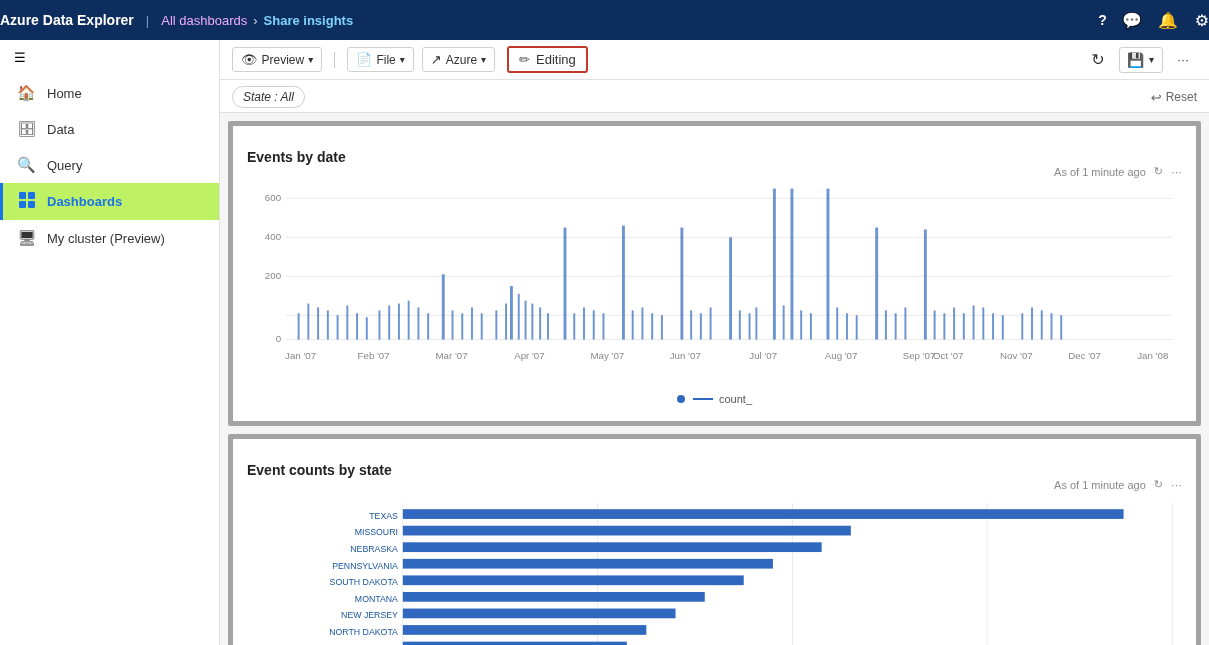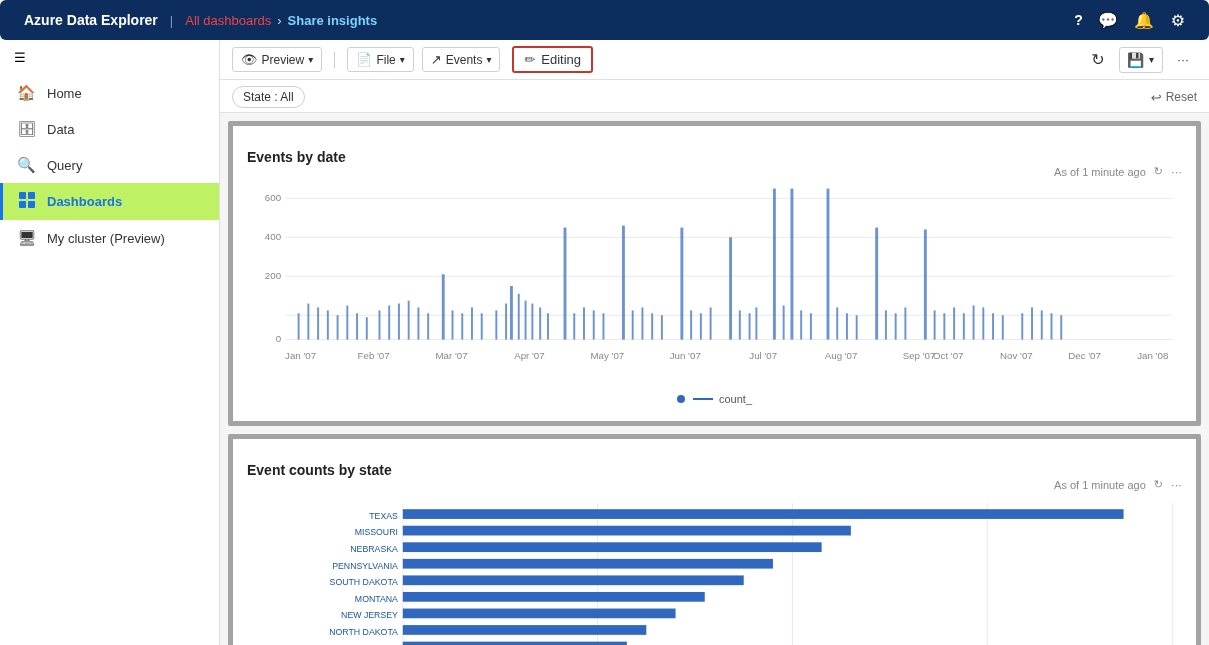--- a/index.html
+++ b/index.html
@@ -5,24 +5,23 @@
     * { box-sizing: border-box; margin: 0; padding: 0; }
     body { font-family: 'Segoe UI', Arial, sans-serif; font-size: 13px; background: #f5f5f5; display: flex; flex-direction: column; height: 645px; overflow: hidden; }
 
     
     .top-nav {
       background: #0c2d5e;
       color: white;
       height: 40px;
       display: flex;
       align-items: center;
-      padding: 0 24px;
+      padding: 0 0;
       gap: 8px;
       flex-shrink: 0;
-      border-radius: 6px;
     }
     .top-nav-brand { font-size: 14px; font-weight: 600; color: white; }
     .top-nav-sep { color: #7a9cc4; margin: 0 4px; }
     .top-nav-breadcrumb { display: flex; align-items: center; gap: 6px; color: #ccddf0; font-size: 13px; }
     .top-nav-breadcrumb .current { color: #7dd3fc; font-weight: 600; }
     .top-nav-right { margin-left: auto; display: flex; align-items: center; gap: 16px; color: white; }
     .top-nav-icon { font-size: 16px; cursor: pointer; }
     .top-nav-user { display: flex; align-items: center; gap: 8px; font-size: 13px; }
     .avatar { width: 28px; height: 28px; border-radius: 50%; background: #6b7fa3; display: flex; align-items: center; justify-content: center; font-size: 11px; color: white; }
 
@@ -52,21 +51,21 @@
       padding: 4px 10px;
       background: white;
       font-size: 13px;
       color: #333;
       font-weight: 500;
     }
     .editing-badge .pencil-icon { color: #555; font-size: 13px; }
 
     
     .filter-bar { padding: 6px 12px 4px; display: flex; align-items: center; gap: 8px; background: white; border-bottom: 1px solid #e0e0e0; flex-shrink: 0; }
-    .filter-tag { background: white; border: 1px solid #d0d0d0; border-radius: 12px; padding: 3px 10px; font-size: 12px; color: #333; cursor: pointer; }
+    .filter-tag { background: white; border: 1px solid #d0d0d0; border-radius: 12px; padding: 3px 10px; font-size: 12px; color: #333; cursor: pointer; font-style: italic; }
     .reset-btn { margin-left: auto; color: #666; font-size: 12px; cursor: pointer; display: flex; align-items: center; gap: 4px; }
 
     
     .charts-container { flex: 1; overflow-y: auto; padding: 0; }
 
     
     .chart-card { background: white; margin: 8px; border: 5px solid #a3a3a3; border-radius: 2px; }
     .chart-header { display: flex; align-items: center; justify-content: space-between; padding: 10px 14px 4px; }
     .chart-title { font-size: 14px; font-weight: 600; color: #222; }
     .chart-meta { display: flex; align-items: center; gap: 8px; font-size: 11px; color: #888; margin-top: 29px; }
@@ -86,21 +85,21 @@
     .chevron { font-size: 10px; }
     .divider { width: 1px; height: 16px; background: #ccc; margin: 0 4px; }
   </style>
 </head>
 <body>
 
 <div class="top-nav">
   <span class="top-nav-brand">Azure Data Explorer</span>
   <span class="top-nav-sep">|</span>
   <div class="top-nav-breadcrumb">
-    <span style="color:#ef4444;cursor:pointer;">All dashboards</span>
+    <span style="color:#f0abfc;cursor:pointer;">All dashboards</span>
     <span>›</span>
     <span class="current">Share insights</span>
   </div>
   <div class="top-nav-right">
     <span class="top-nav-icon" style="font-size:14px;font-weight:bold;">?</span>
     <span class="top-nav-icon">💬</span>
     <span class="top-nav-icon">🔔</span>
     <span class="top-nav-icon">⚙</span>
   </div>
 </div>
@@ -154,21 +153,21 @@
       <div class="divider"></div>
 
       <button class="toolbar-btn">
         <span style="font-size:13px;">📄</span>
         <span>File</span>
         <span class="chevron">▾</span>
       </button>
 
       <button class="toolbar-btn">
         <span style="font-size:13px;">↗</span>
-        <span>Events</span>
+        <span>Azure</span>
         <span class="chevron">▾</span>
       </button>
 
       <div class="editing-badge" style="margin-left:4px;">
         <span class="pencil-icon">✏</span>
         <span>Editing</span>
       </div>
 
       <div class="toolbar-right">
         <button class="toolbar-btn" style="border:none;background:none;">

